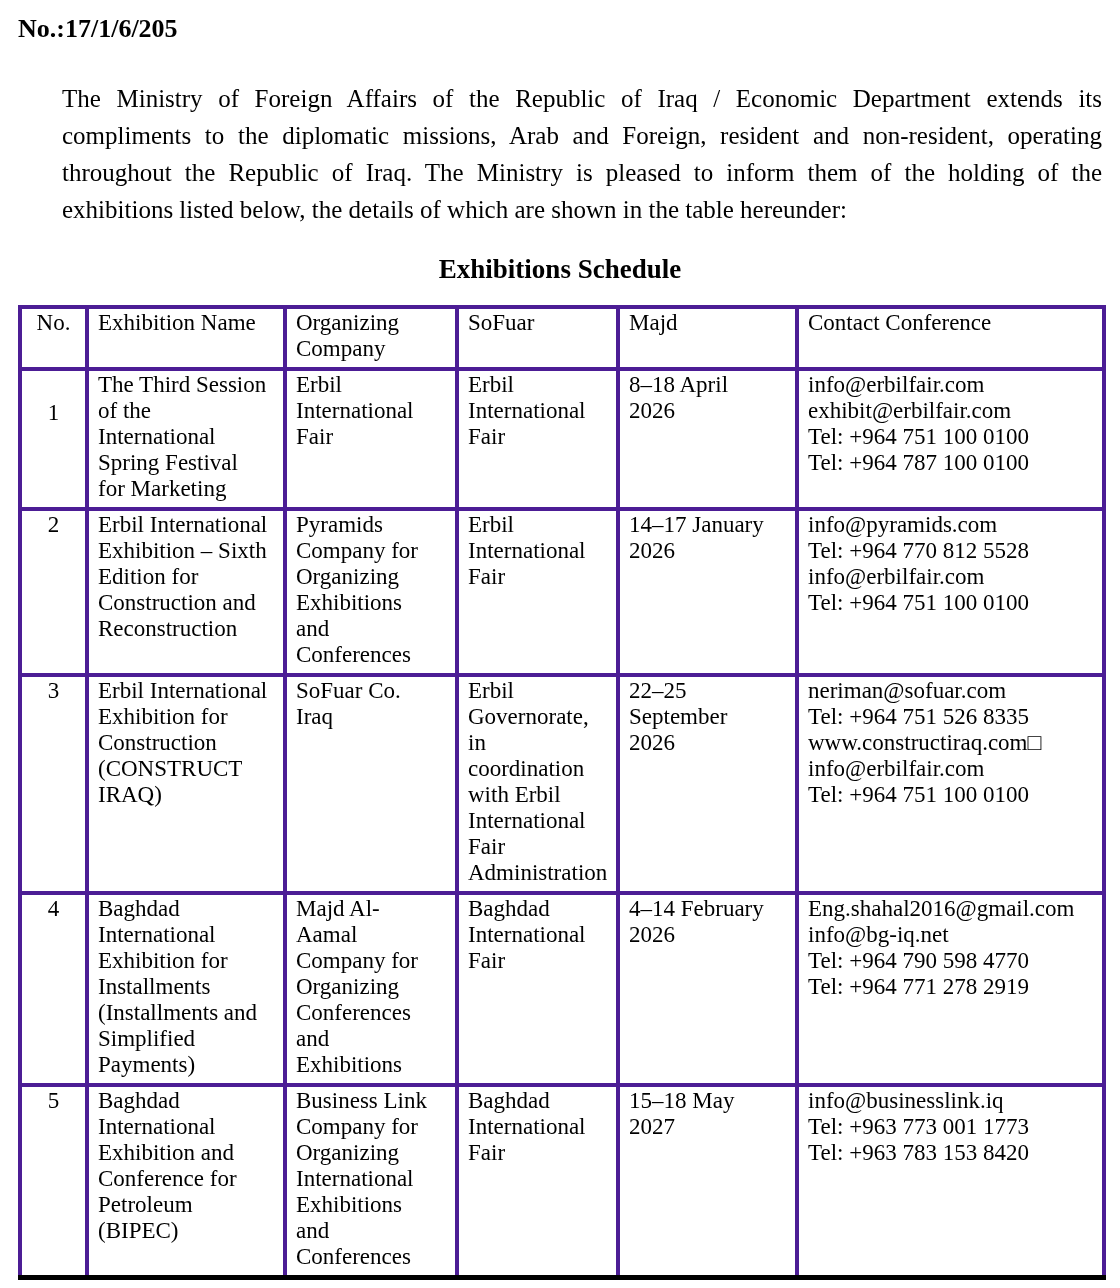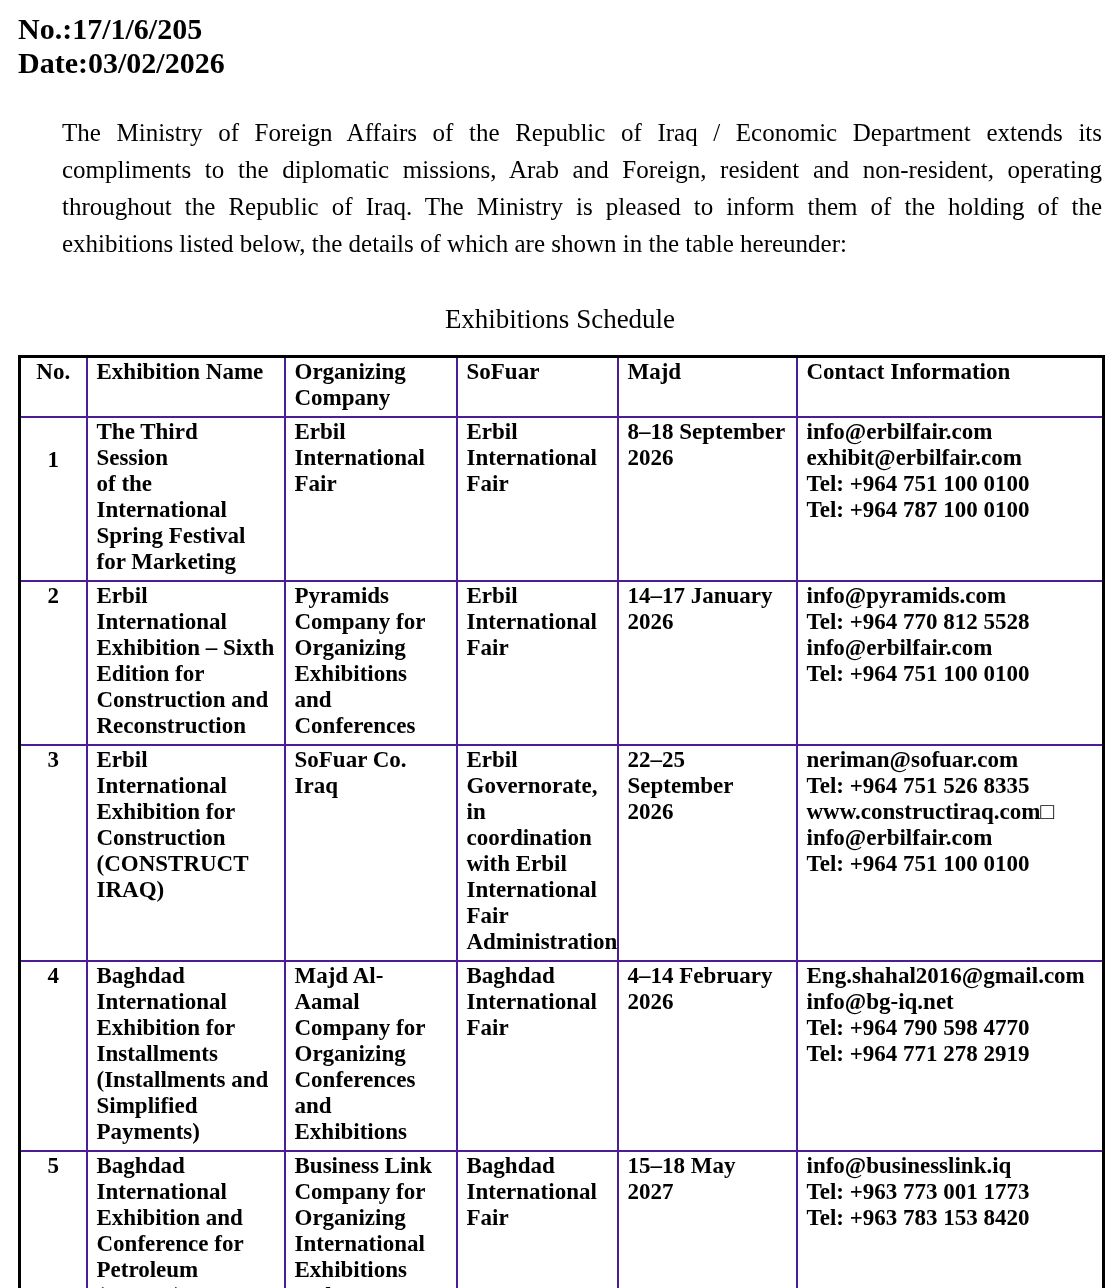--- a/index.html
+++ b/index.html
@@ -11,52 +11,52 @@
   }
   .page {
     width: 1120px;
     min-height: 1288px;
     box-sizing: border-box;
     padding: 12px 18px 0 18px;
     background: #ffffff;
   }
   .doc-head-line {
     font-weight: bold;
-    font-size: 30px;
+    font-size: 26px;
     line-height: 34px;
   }
   .intro-paragraph {
     margin-top: 34px;
     font-size: 25px;
     line-height: 37px;
     text-align: justify;
     margin-left: 44px;
   }
   .table-title {
-    margin-top: 42px;
+    margin-top: 26px;
     margin-bottom: 20px;
     text-align: center;
-    font-weight: normal;
+    font-weight: bold;
     font-size: 27px;
   }
   table.exhibitions {
     border-collapse: collapse;
     table-layout: fixed;
     width: 1084px;
     border: 3px solid #000;
     border-bottom: 5px solid #000;
   }
   table.exhibitions th,
   table.exhibitions td {
-    border: 2px solid #4c1d95;
+    border: 4px solid #4c1d95;
     vertical-align: top;
     padding: 1px 9px 5px 9px;
     font-size: 23px;
     line-height: 26px;
-    font-weight: bold;
+    font-weight: normal;
     text-align: left;
     white-space: pre-line;
     overflow: hidden;
   }
   table.exhibitions th {
     height: 50px;
   }
   .col-no {
     text-align: center !important;
     padding-left: 2px !important;
@@ -65,21 +65,20 @@
   .no-pad-down {
     padding-top: 29px !important;
   }
 </style>
 </head>
 <body>
 
 <div class="page">
 
   <div class="doc-head-line">No.:17/1/6/205</div>
-  <div class="doc-head-line">Date:03/02/2026</div>
 
   <p class="intro-paragraph">The Ministry of Foreign Affairs of the Republic of Iraq / Economic Department extends its compliments to the diplomatic missions, Arab and Foreign, resident and non-resident, operating throughout the Republic of Iraq. The Ministry is pleased to inform them of the holding of the exhibitions listed below, the details of which are shown in the table hereunder:</p>
 
   <div class="table-title">Exhibitions Schedule</div>
 
   <table class="exhibitions">
     <colgroup>
       <col style="width:67px">
       <col style="width:198px">
       <col style="width:172px">
@@ -88,38 +87,38 @@
       <col style="width:307px">
     </colgroup>
     <thead>
       <tr>
         <th class="col-no">No.</th>
         <th>Exhibition Name</th>
         <th>Organizing
 Company</th>
         <th>SoFuar</th>
         <th>Majd</th>
-        <th>Contact Information</th>
+        <th>Contact Conference</th>
       </tr>
     </thead>
     <tbody>
       <tr>
         <td class="col-no no-pad-down">1</td>
         <td>The Third Session
 of the
 International
 Spring Festival
 for Marketing</td>
         <td>Erbil
 International
 Fair</td>
         <td>Erbil
 International
 Fair</td>
-        <td>8–18 September
+        <td>8–18 April
 2026</td>
         <td>info@erbilfair.com
 exhibit@erbilfair.com
 Tel: +964 751 100 0100
 Tel: +964 787 100 0100</td>
       </tr>
       <tr>
         <td class="col-no">2</td>
         <td>Erbil International
 Exhibition – Sixth

